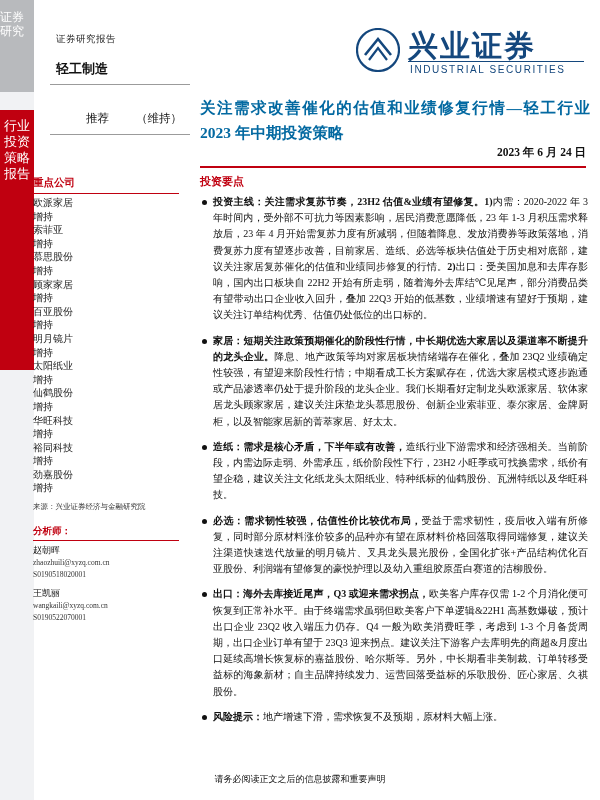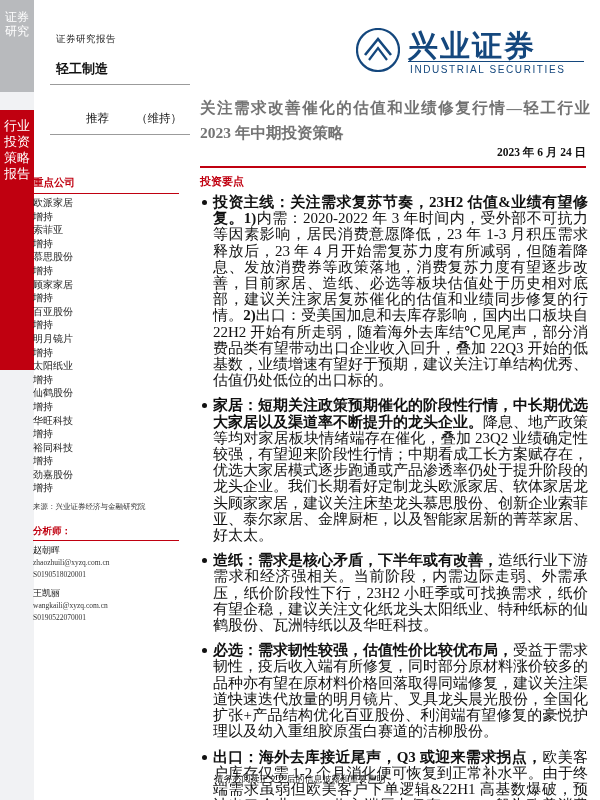--- a/index.html
+++ b/index.html
@@ -24,21 +24,20 @@
   }
   .spine-top {
     position: absolute;
     left: 0; top: 0;
     width: 34px; height: 92px;
     background: #b8babd;
   }
   .spine-top-text {
     position: absolute;
     top: 10px; left: 0; width: 34px;
-    text-align: center;
     color: #ffffff;
     font-size: 12px;
     line-height: 14px;
     letter-spacing: 0px;
     font-family: "Liberation Sans", sans-serif;
   }
   .spine-mid {
     position: absolute;
     left: 0; top: 110px;
     width: 34px; height: 260px;
@@ -128,21 +127,21 @@
     background: #14477d;
   }
 
   
   .title {
     position: absolute;
     left: 200px; top: 95px;
     width: 390px;
     font-size: 15.5px;
     font-weight: bold;
-    color: #737373;
+    color: #0369a1;
     line-height: 25px;
     text-align: justify;
   }
   .title-date {
     position: absolute;
     right: 14px; top: 145px;
     font-size: 11.5px;
     font-weight: bold;
     color: #111;
     margin-left: 44px;
@@ -242,21 +241,21 @@
   }
   .dot {
     flex: 0 0 auto;
     width: 5px; height: 5px;
     border-radius: 50%;
     background: #111;
     margin: 6px 6px 0 2px;
   }
   .para {
     flex: 1 1 auto;
-    font-size: 15px;
+    font-size: 10px;
     line-height: 16.2px;
     color: #111;
     text-align: justify;
   }
   .para b { font-weight: bold; }
 
   
   .footer {
     position: absolute;
     left: 0; bottom: 14px;

